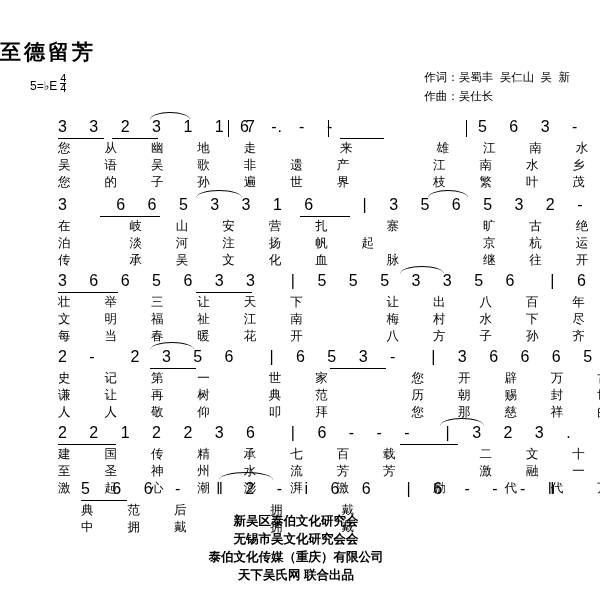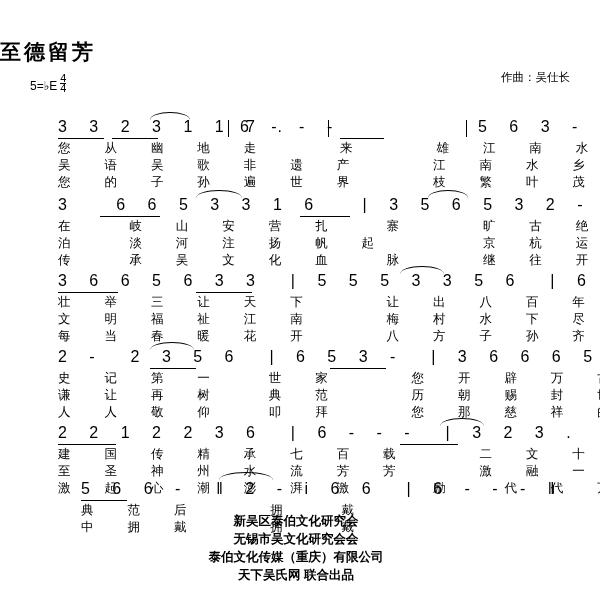--- a/index.html
+++ b/index.html
@@ -89,20 +89,21 @@
   }
 </style>
 </head>
 <body>
 
 <div class="sheet">
 
   <div class="title">至德留芳</div>
 
   <div class="credits">
+    <div>作词：吴蜀丰  吴仁山  吴  新</div>
     <div>作曲：吴仕长</div>
   </div>
 
   <div class="keysig">
     <span>5=♭E</span><span class="frac"><span class="n">4</span><span class="d">4</span></span>
   </div>
 
   <div class="system" id="sys1" style="top:118px;">
     <div class="notes">
       <span class="seg" style="left:58px;letter-spacing:9px;">3 3 2 3 1 1 7 .</span>

